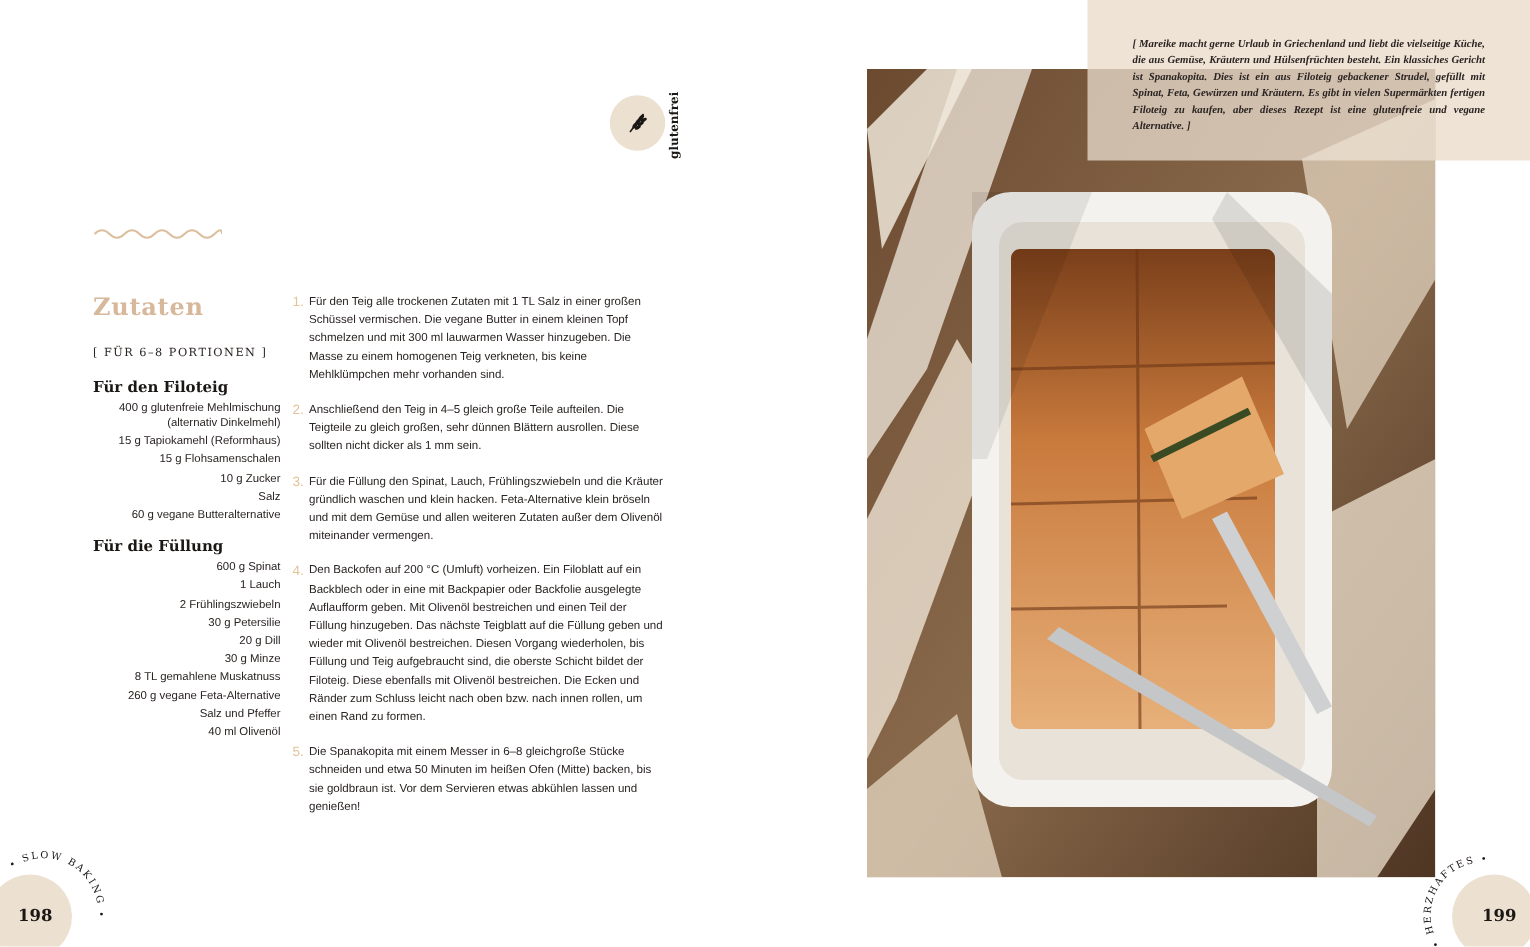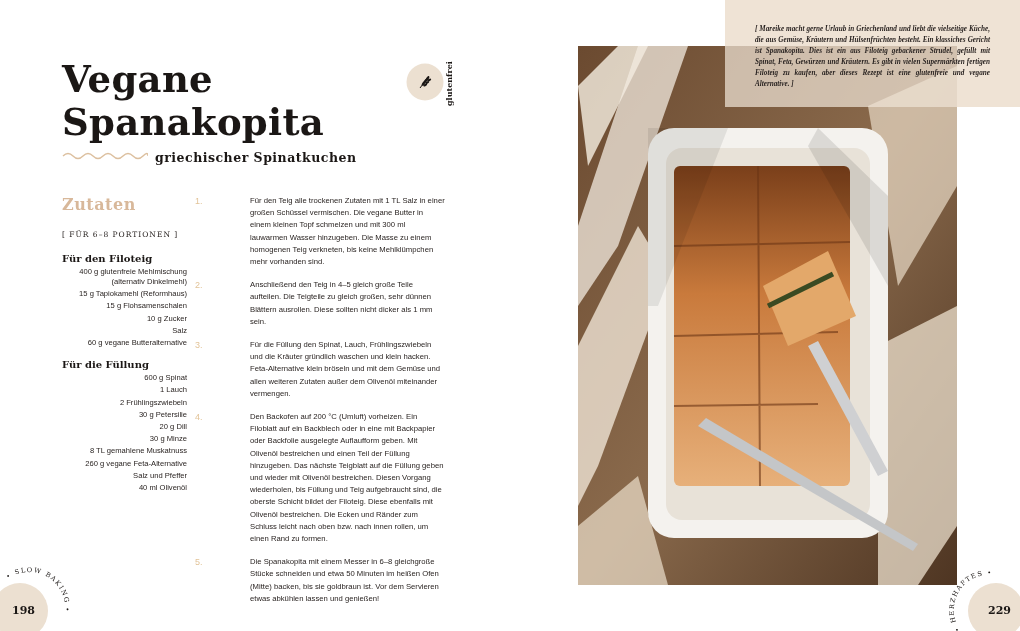--- a/index.html
+++ b/index.html
@@ -27,21 +27,21 @@
   .ing-group + .ing-group { margin-top: 10px; }
   .ing-group-title { font-family: "DejaVu Serif", serif; font-weight: bold; font-size: 10px; color: #1b1715; margin-bottom: 2px; }
   .ing-item { font-size: 7.6px; line-height: 12.2px; color: #2a2422; text-align: right; }
   .ing-item .sub { display: block; padding-left: 7px; line-height: 9px; margin-top: -1px; margin-bottom: 2px; }
 
   
   .prep { position: absolute; left: 195px; top: 195px; width: 250px; }
   .prep-heading { font-family: "DejaVu Serif", serif; font-size: 16px; font-weight: bold; color: #d8b89a; letter-spacing: 0.5px; margin-bottom: 10px; }
   .step { display: flex; margin-bottom: 11px; }
   .step-num { width: 11px; flex: none; font-size: 9px; color: #e2c398; line-height: 12.2px; }
-  .step-text { font-size: 7.7px; line-height: 12.2px; color: #2a2422; margin-left: 44px; }
+  .step-text { font-size: 7.7px; line-height: 12.2px; color: #2a2422; }
 
   
   .infobox { position: absolute; left: 725px; top: 0; width: 295px; height: 107px; background: #efe3d5; }
   .infotext { position: absolute; left: 755px; top: 24px; width: 235px; font-family: "Liberation Serif", serif; font-style: italic; font-weight: bold; font-size: 7.2px; line-height: 10.9px; text-align: justify; color: #2a2422; z-index: 3; }
 
   
   .photo { position: absolute; left: 578px; top: 46px; width: 379px; height: 539px; overflow: hidden; z-index: 2; }
   .photo svg { width: 100%; height: 100%; display: block; }
   .photo-overlay { position: absolute; left: 725px; top: 46px; width: 232px; height: 61px; background: rgba(239,227,213,0.72); z-index: 2; }
 
@@ -53,29 +53,24 @@
   .pn-num.left { left: 12px; top: 604px; }
   .pn-num.right { left: 988px; top: 604px; }
   .arc-text { position: absolute; z-index: 4; }
   .arc-text text { font-family: "DejaVu Serif", serif; font-size: 6.5px; letter-spacing: 1.4px; fill: #1b1715; }
 </style>
 </head>
 <body>
 
 <div class="spread">
 
-  <h1 class="title">
-    <span>Vegane</span>
-    <span>Spanakopita</span>
-  </h1>
 
   <svg class="squiggle" viewBox="0 0 86 12">
     <path d="M1 6 Q6 1 11 6 T21 6 T31 6 T41 6 T51 6 T61 6 T71 6 T81 6 T86 6" fill="none" stroke="#dcbf9e" stroke-width="1.4"></path>
   </svg>
-  <div class="subtitle">griechischer Spinatkuchen</div>
 
   <div class="gf-badge">
     <svg viewBox="0 0 20 20">
       <line x1="5" y1="16" x2="14" y2="4" stroke="#1b1715" stroke-width="1"></line>
       <ellipse cx="12.5" cy="6.5" rx="1.3" ry="2.5" transform="rotate(38 12.5 6.5)" fill="#1b1715"></ellipse>
       <ellipse cx="10.5" cy="9" rx="1.3" ry="2.5" transform="rotate(38 10.5 9)" fill="#1b1715"></ellipse>
       <ellipse cx="8.5" cy="11.5" rx="1.3" ry="2.5" transform="rotate(38 8.5 11.5)" fill="#1b1715"></ellipse>
       <ellipse cx="14.2" cy="8" rx="1.1" ry="2.2" transform="rotate(60 14.2 8)" fill="#1b1715"></ellipse>
       <ellipse cx="12.2" cy="10.5" rx="1.1" ry="2.2" transform="rotate(60 12.2 10.5)" fill="#1b1715"></ellipse>
       <ellipse cx="10.2" cy="13" rx="1.1" ry="2.2" transform="rotate(60 10.2 13)" fill="#1b1715"></ellipse>
@@ -189,14 +184,14 @@
   <div class="photo-overlay"></div>
   <p class="infotext">[ Mareike macht gerne Urlaub in Griechenland und liebt die vielseitige Küche, die aus Gemüse, Kräutern und Hülsenfrüchten besteht. Ein klassiches Gericht ist Spanakopita. Dies ist ein aus Filoteig gebackener Strudel, gefüllt mit Spinat, Feta, Gewürzen und Kräutern. Es gibt in vielen Supermärkten fertigen Filoteig zu kaufen, aber dieses Rezept ist eine glutenfreie und vegane Alternative. ]</p>
 
   <div class="pn-badge pn-right"></div>
   <svg class="arc-text" style="left:940px;top:570px;width:80px;height:61px;" viewBox="0 0 80 61">
     <defs>
         <path id="arcR" d="M20 60 A34 34 0 0 1 78 20"></path>
       </defs>
     <text><textPath href="#arcR">• HERZHAFTES •</textPath></text>
   </svg>
-  <div class="pn-num right">229</div>
+  <div class="pn-num right">199</div>
 </div>
 
 </body></html>

